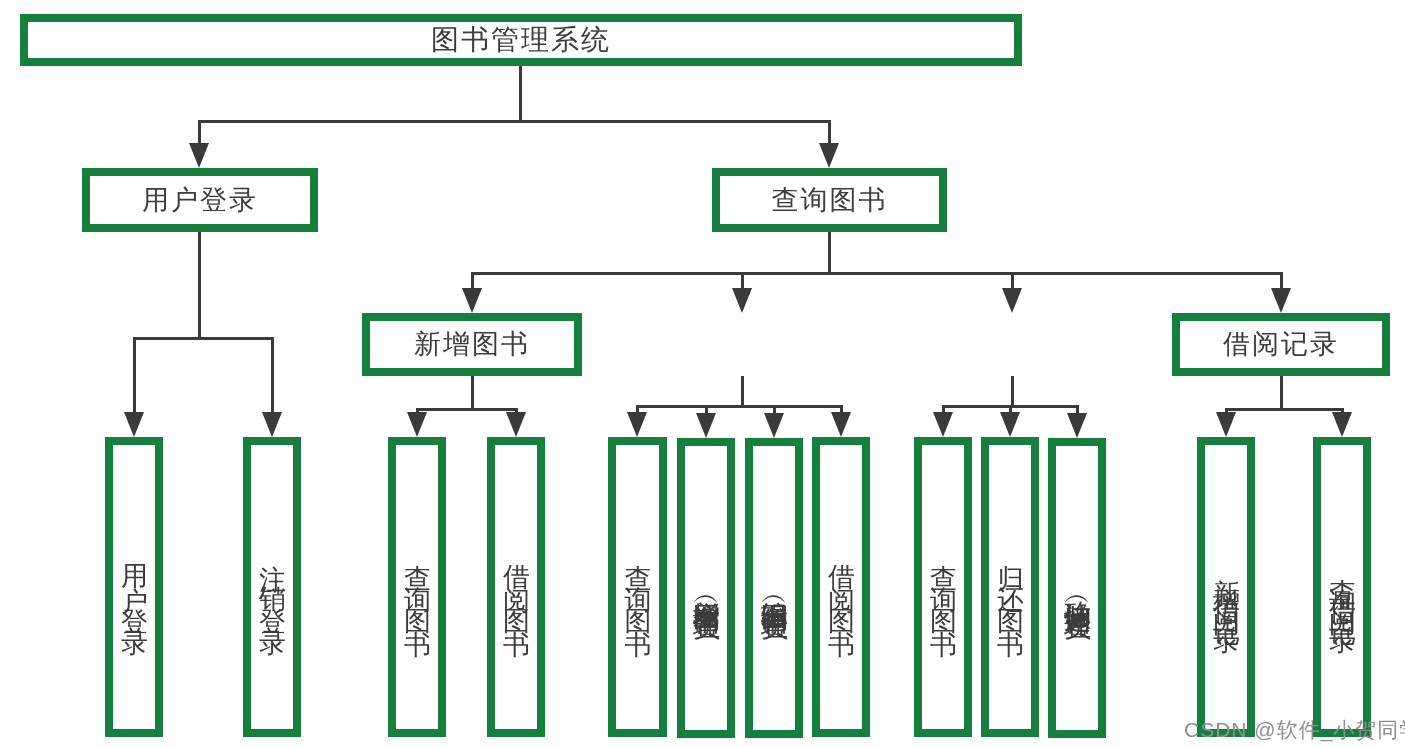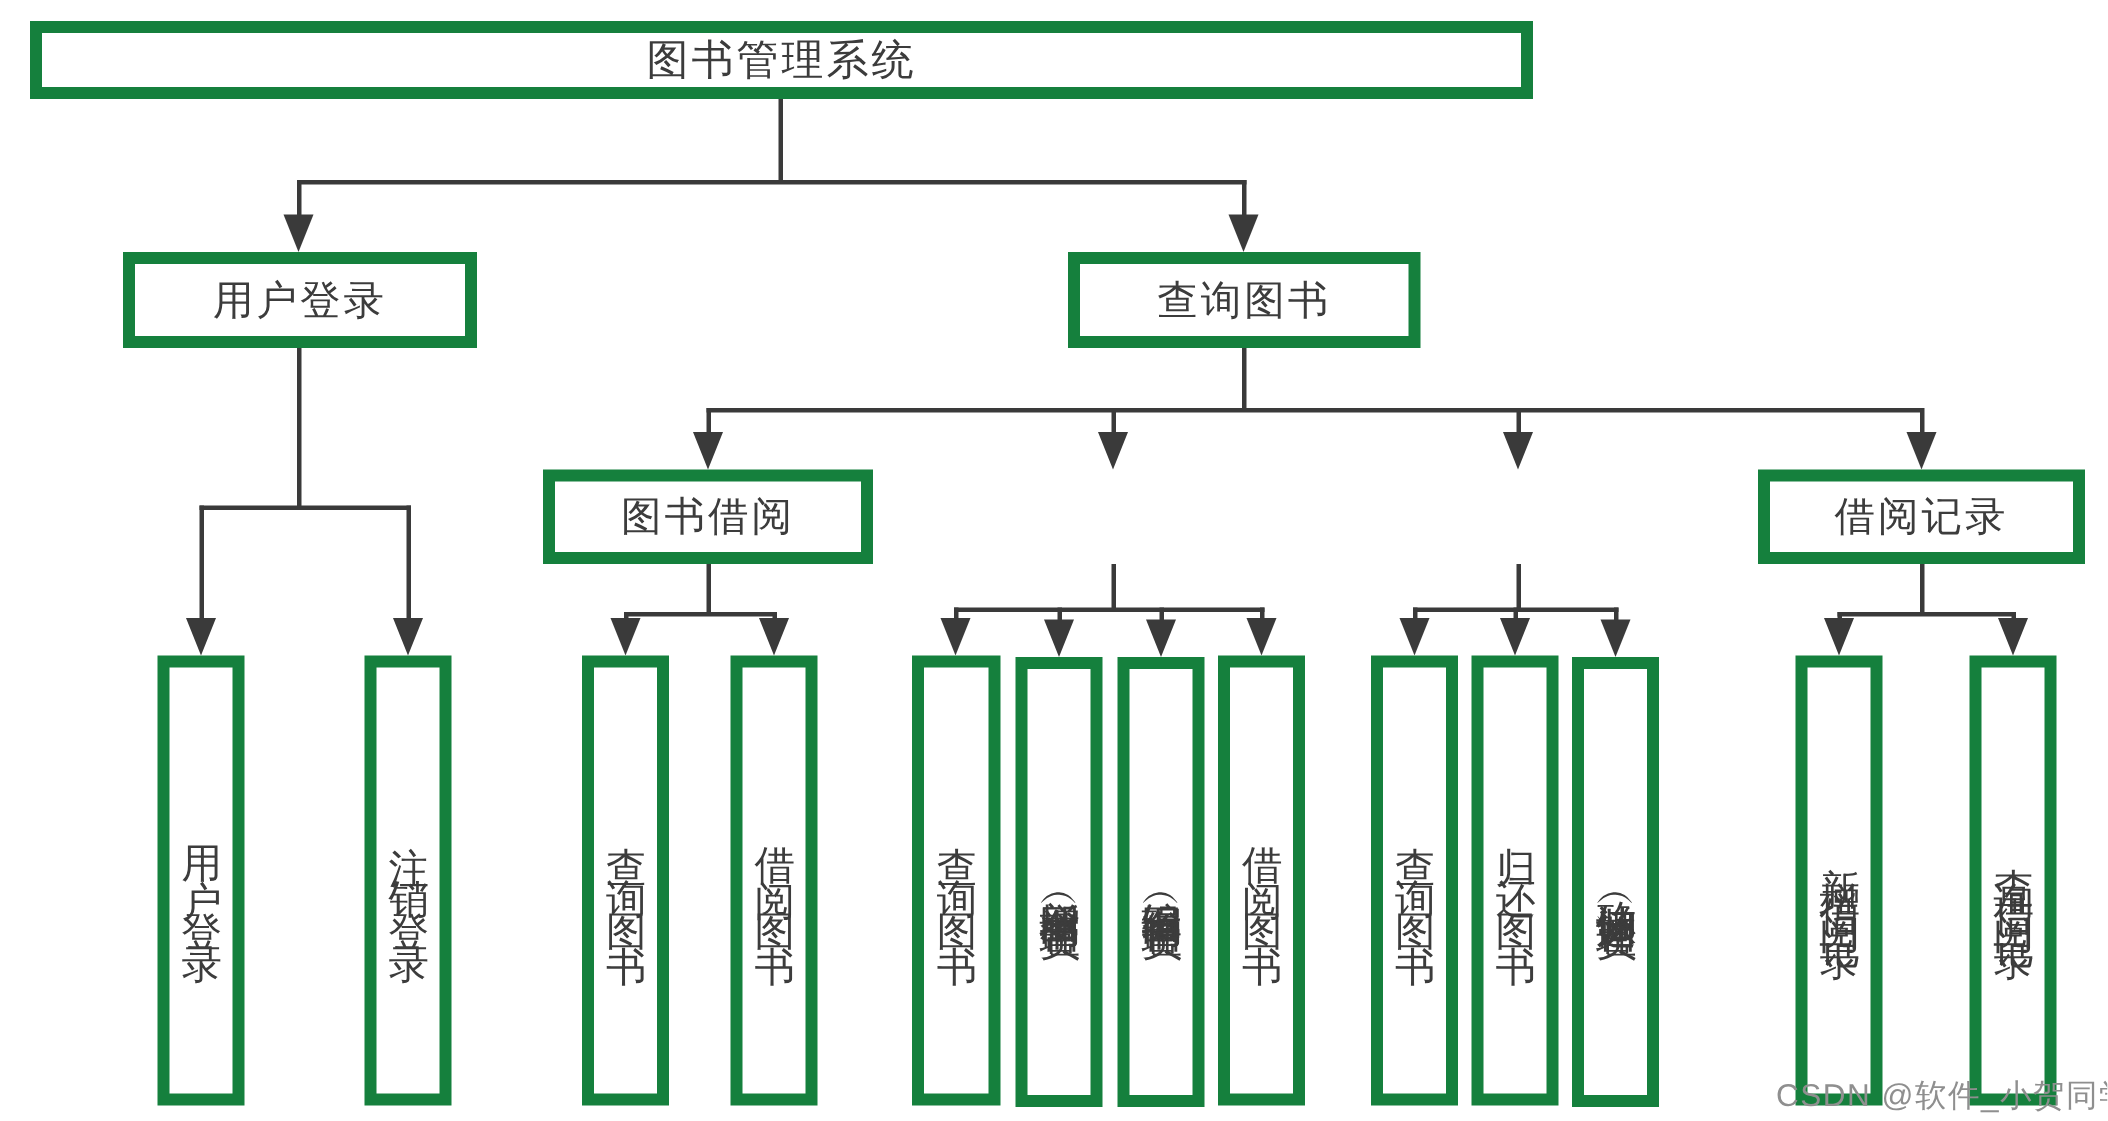--- a/index.html
+++ b/index.html
@@ -29,21 +29,21 @@
   </div>
 
   <div class="box" style="left:82px;top:168px;width:236px;height:64px">
     <span class="lbl">用户登录</span>
   </div>
   <div class="box" style="left:712px;top:168px;width:235px;height:64px">
     <span class="lbl">查询图书</span>
   </div>
 
   <div class="box" style="left:362px;top:313px;width:220px;height:63px">
-    <span class="lbl">图书借阅</span>
+    <span class="lbl">新增图书</span>
   </div>
   <div class="box" style="left:1172px;top:313px;width:218px;height:63px">
     <span class="lbl">借阅记录</span>
   </div>
 
   <div class="box v" style="left:105px;top:437px;width:58px;height:300px">
     <span class="lbl">用户登录</span>
   </div>
   <div class="box v" style="left:243px;top:437px;width:58px;height:300px">
     <span class="lbl">注销登录</span>

